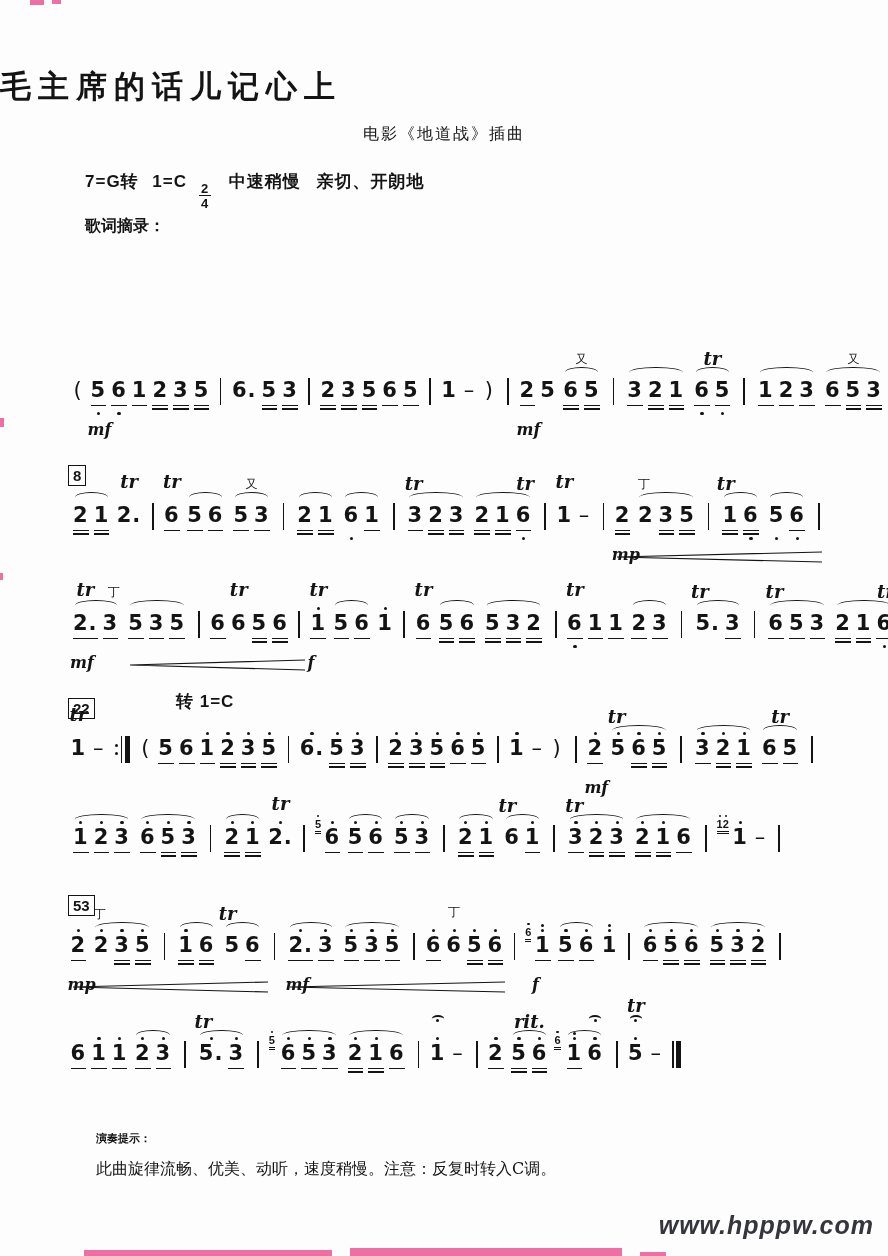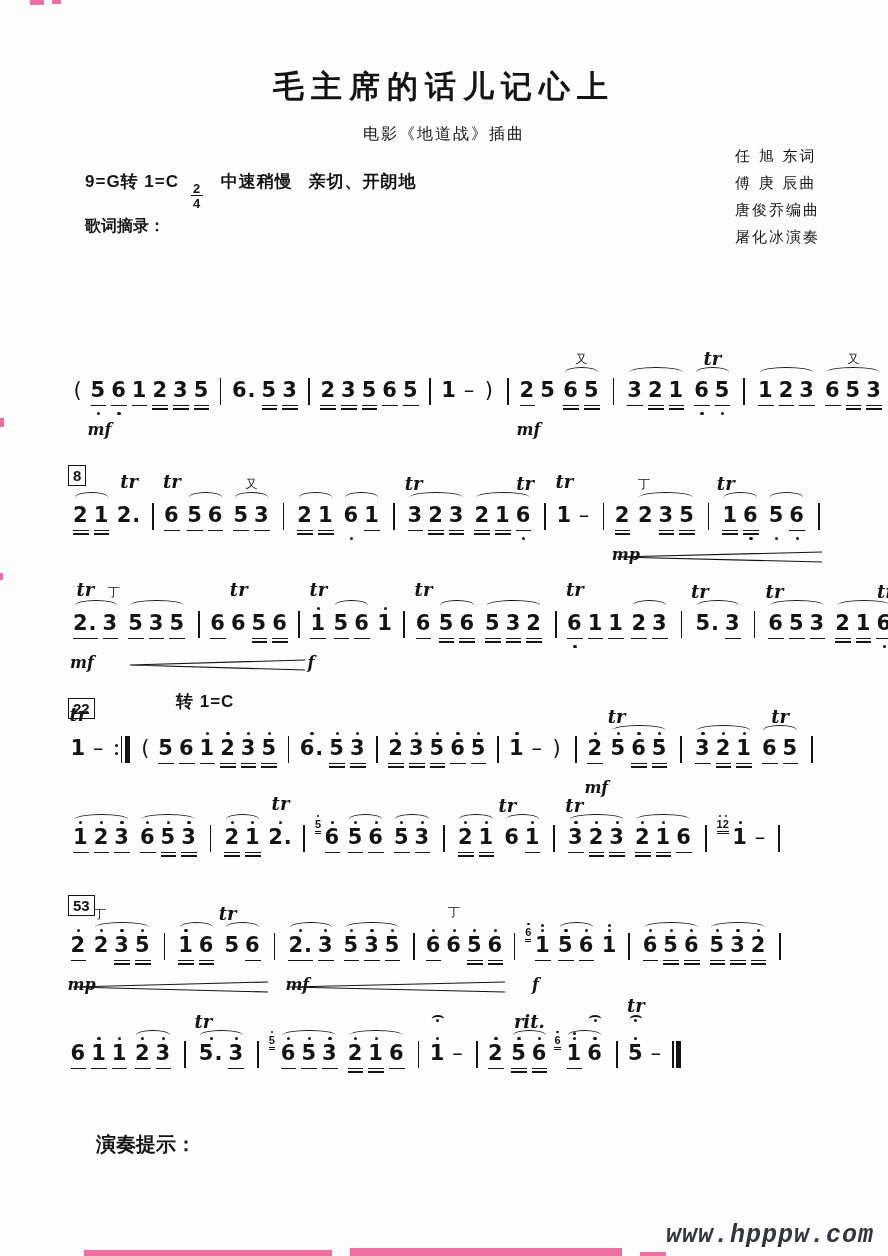--- a/index.html
+++ b/index.html
@@ -1,21 +1,21 @@
 <!DOCTYPE html>
 <html><head>
 <meta charset="utf-8">
 <style>
   html,body{margin:0;padding:0;}
   body{width:888px;height:1256px;position:relative;background:#fdfdfd;
        font-family:"Liberation Sans",sans-serif;color:#141414;overflow:hidden;}
   .page{position:absolute;inset:0;}
 
   
-  .title{position:absolute;top:66px;left:0;width:100%;text-align:center;
+  .title{position:absolute;top:66px;left:0;width:100%;text-align:left;
          font-family:"DejaVu Serif","Liberation Serif",serif;
          font-size:31px;font-weight:bold;letter-spacing:7px;}
   .subtitle{position:absolute;top:124px;left:0;width:100%;text-align:center;
          font-family:"DejaVu Serif","Liberation Serif",serif;font-size:16px;letter-spacing:2px;}
   .credits{position:absolute;top:143px;right:68px;text-align:justify;
          font-family:"DejaVu Serif","Liberation Serif",serif;font-size:15px;line-height:27px;}
   .credits div{letter-spacing:2px;}
   .keyline{position:absolute;top:170px;left:85px;font-size:17px;font-weight:bold;letter-spacing:1px;}
   .keyline .kseg{margin-right:10px;}
   .frac{display:inline-flex;flex-direction:column;align-items:center;vertical-align:-6px;
@@ -70,51 +70,45 @@
   .gdigit{font-size:11px;font-weight:bold;line-height:12px;}
   .gdot{width:2.2px;height:2.2px;border-radius:50%;background:#141414;margin-bottom:1px;}
   .gul{height:1.1px;background:#141414;width:100%;margin-top:1px;}
 
   .dyn{position:absolute;bottom:-17px;left:-3px;
        font-family:"DejaVu Serif","Liberation Serif",serif;
        font-style:italic;font-weight:bold;font-size:16px;}
   .cresc{position:absolute;bottom:-20px;left:2px;}
 
   
-  .tips-label{position:absolute;top:1131px;left:96px;font-size:20px;font-weight:bold;}
+  .tips-label{position:absolute;top:1131px;left:96px;font-size:11px;font-weight:bold;}
   .tips{position:absolute;top:1159px;left:96px;font-size:16px;
         font-family:"DejaVu Serif","Liberation Serif",serif;}
-  .watermark{position:absolute;right:14px;bottom:6px;font-style:italic;font-weight:bold;
-        font-size:25px;letter-spacing:1px;color:var(--wm,#35363d);font-family:Liberation Mono, monospace;}
+  .watermark{position:absolute;right:14px;bottom:16px;font-style:italic;font-weight:bold;
+        font-size:25px;letter-spacing:1px;color:var(--wm,#35363d);}
 
   .artifact{position:absolute;background:var(--pink,#ee6fa4);}
   .a1{top:0;left:30px;width:14px;height:5px;}
   .a2{top:0;left:52px;width:9px;height:4px;}
   .a3{top:418px;left:0;width:4px;height:9px;}
   .a4{top:573px;left:0;width:3px;height:7px;}
   .a5{bottom:0;left:84px;width:248px;height:6px;}
   .a6{bottom:0;left:350px;width:272px;height:8px;}
   .a7{bottom:0;left:640px;width:26px;height:4px;}
 </style>
 </head>
 <body style="--pink: #ee6fa4; --wm: #35363d;">
 
 <div class="page">
   <div class="title">毛主席的话儿记心上</div>
   <div class="subtitle">电影《地道战》插曲</div>
-  <div class="credits" id="credits">
-      <div>任 旭 东词</div>
-      <div>傅 庚 辰曲</div>
-      <div>唐俊乔编曲</div>
-      <div>屠化冰演奏</div>
-    </div>
 
   <div class="keyline">
-    <span>9=G</span><span>转</span>
-    <span class="kseg" style="">1=C</span><span class="frac">
+    <span>7=G</span><span>转</span>
+    <span class="kseg" style="margin-left:8px">1=C</span><span class="frac">
         <span>2</span>
         <span class="fl"></span>
         <span>4</span>
       </span>
     <span class="kseg">中速稍慢</span>
     <span>亲切、开朗地</span>
   </div>
 
   <div class="lyrics-label">歌词摘录：</div>
 
@@ -2235,20 +2229,21 @@
           </span>
           <span class="endbar">
             <span class="thin"></span>
             <span class="thick"></span>
           </span>
         </div>
       </div>
     </div>
 
   <div class="tips-label">演奏提示：</div>
+  <div class="tips">此曲旋律流畅、优美、动听，速度稍慢。注意：反复时转入C调。</div>
   <div class="watermark">www.hpppw.com</div>
 
   <div class="artifact a1"></div>
   <div class="artifact a2"></div>
   <div class="artifact a3"></div>
   <div class="artifact a4"></div>
   <div class="artifact a5"></div>
   <div class="artifact a6"></div>
   <div class="artifact a7"></div>
 </div>

